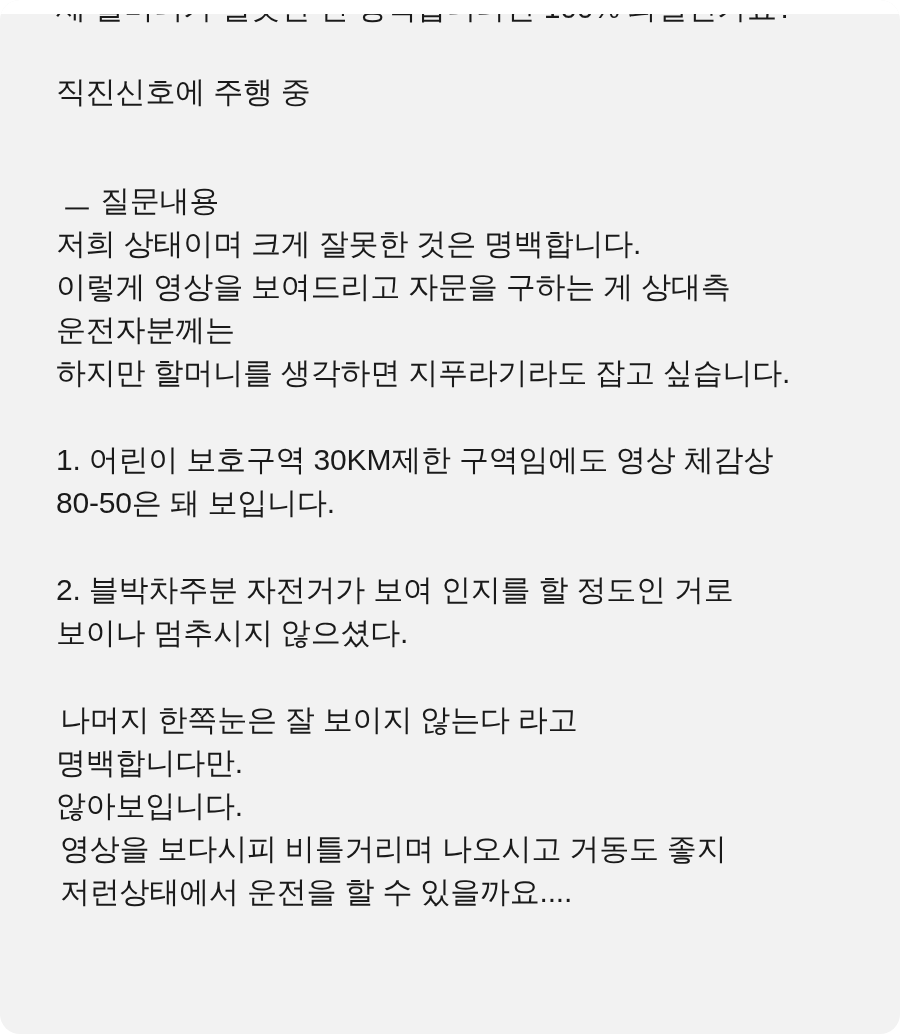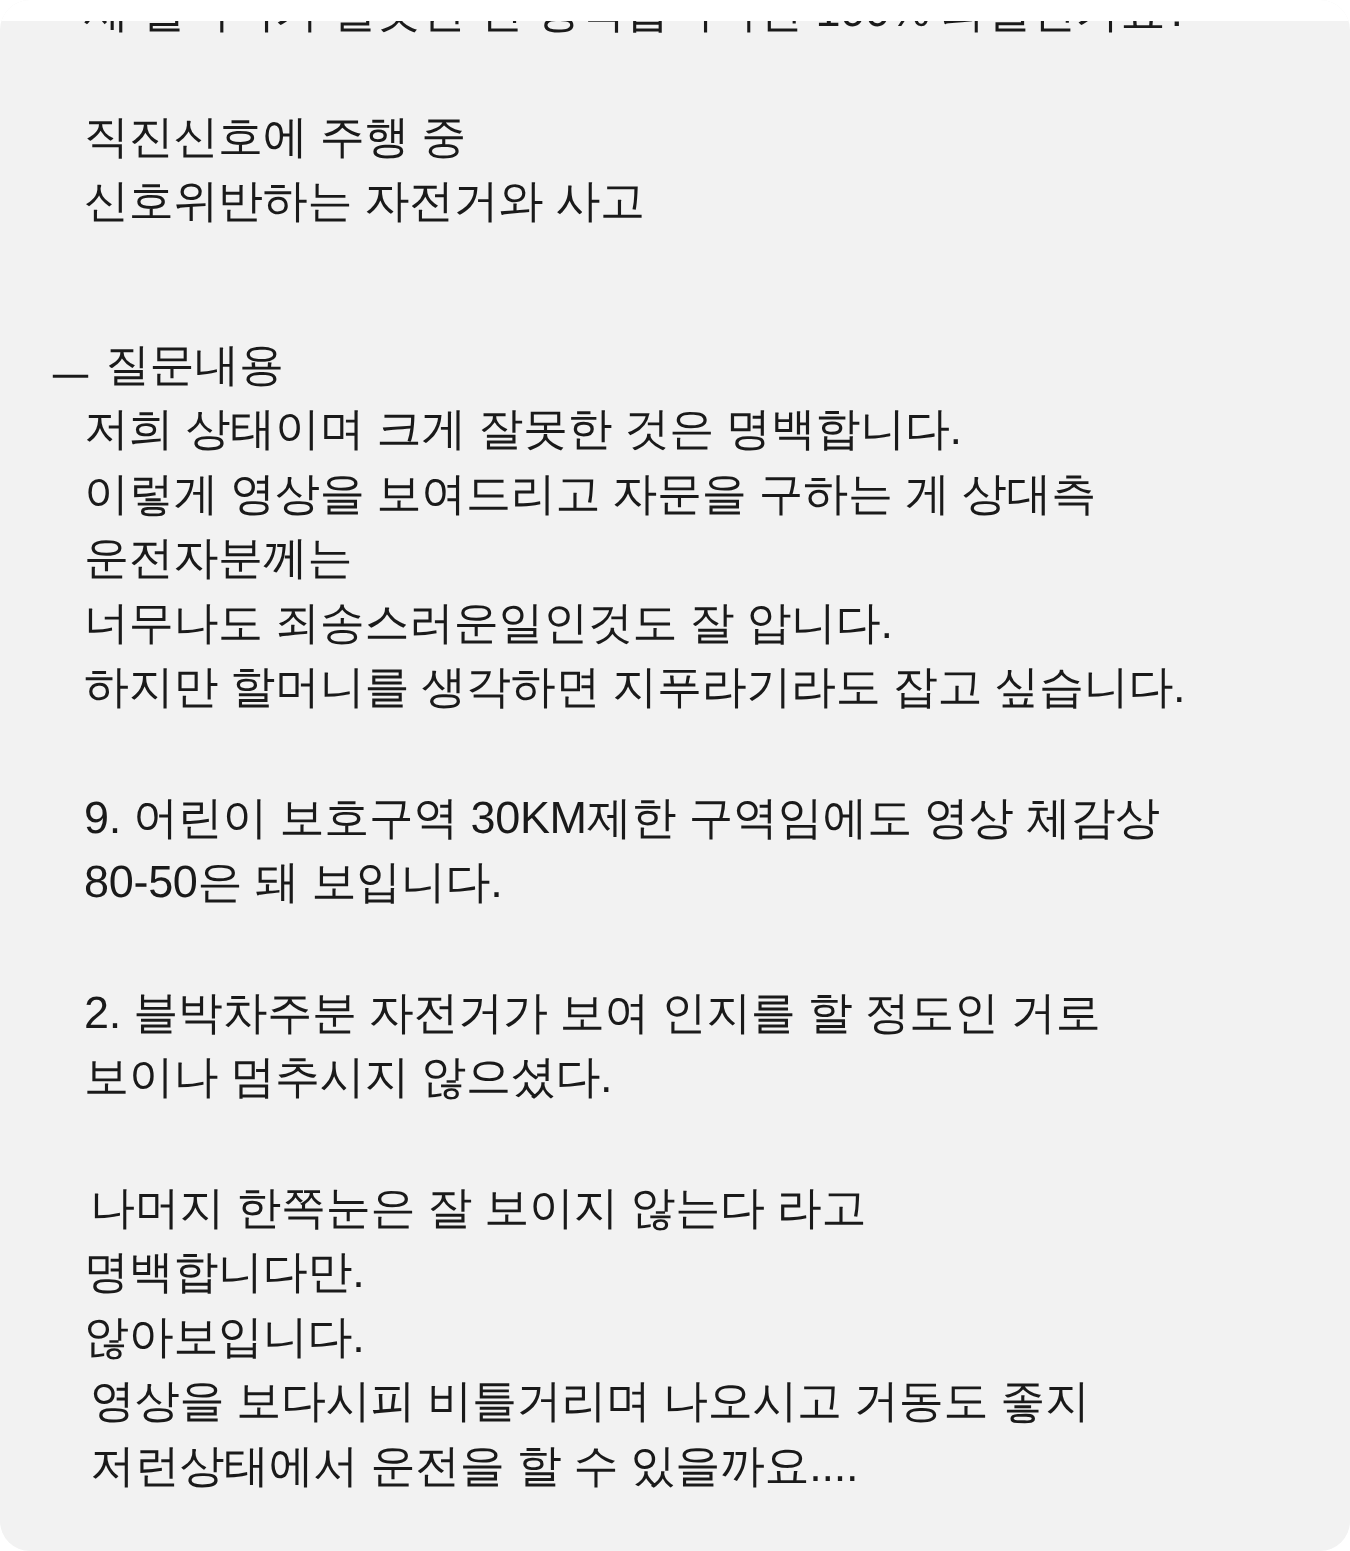--- a/index.html
+++ b/index.html
@@ -70,35 +70,33 @@
     <div class="line">세 할머니가 잘못한 건 명백합니다만 100% 과실인가요?</div>
   </div>
 
   <div class="top-strip"></div>
 
   <div class="content" style="top:30px;">
 
     <div class="spacer-md"></div>
 
     <div class="line">직진신호에 주행 중</div>
-    <div class="line">신호위반하는 자전거와 사고</div>
 
     <div class="spacer-lg"></div>
     <div class="spacer-sm"></div>
 
-    <div class="line" style="padding-left:32px;">ㅡ 질문내용</div>
+    <div class="line" style="padding-left:62px;">ㅡ 질문내용</div>
     <div class="line">저희 상태이며 크게 잘못한 것은 명백합니다.</div>
     <div class="line">이렇게 영상을 보여드리고 자문을 구하는 게 상대측</div>
     <div class="line">운전자분께는</div>
-    <div class="line">너무나도 죄송스러운일인것도 잘 압니다.</div>
     <div class="line">하지만 할머니를 생각하면 지푸라기라도 잡고 싶습니다.</div>
 
     <div class="spacer-lg"></div>
 
-    <div class="line">9. 어린이 보호구역 30KM제한 구역임에도 영상 체감상</div>
+    <div class="line">1. 어린이 보호구역 30KM제한 구역임에도 영상 체감상</div>
     <div class="line">80-50은 돼 보입니다.</div>
 
     <div class="spacer-lg"></div>
 
     <div class="line">2. 블박차주분 자전거가 보여 인지를 할 정도인 거로</div>
     <div class="line">보이나 멈추시지 않으셨다.</div>
 
     <div class="spacer-lg"></div>
 
     <div class="line indent">나머지 한쪽눈은 잘 보이지 않는다 라고</div>

